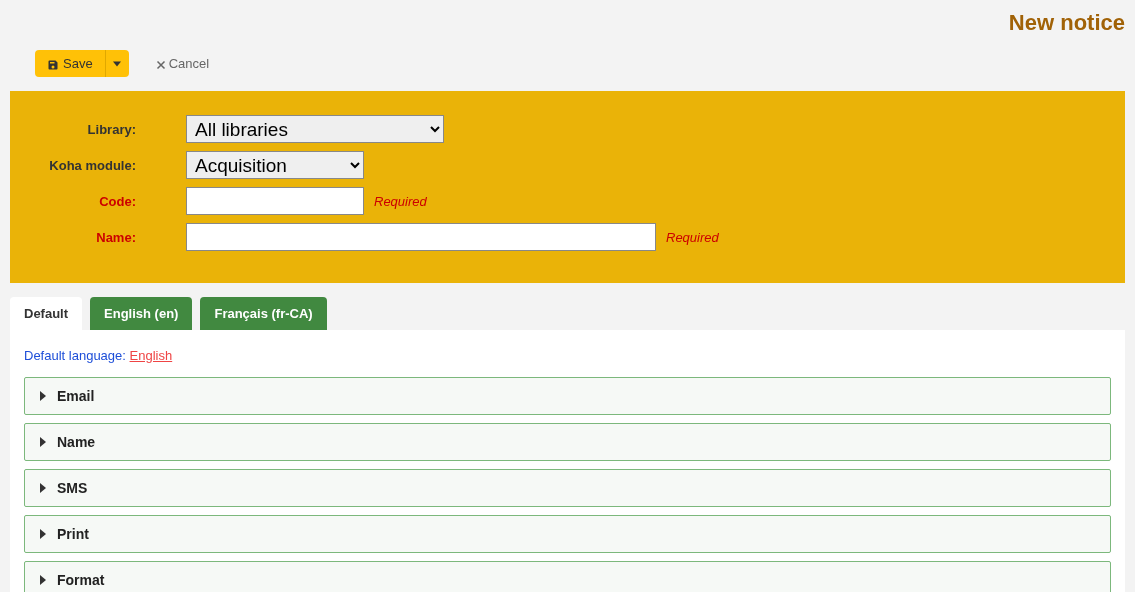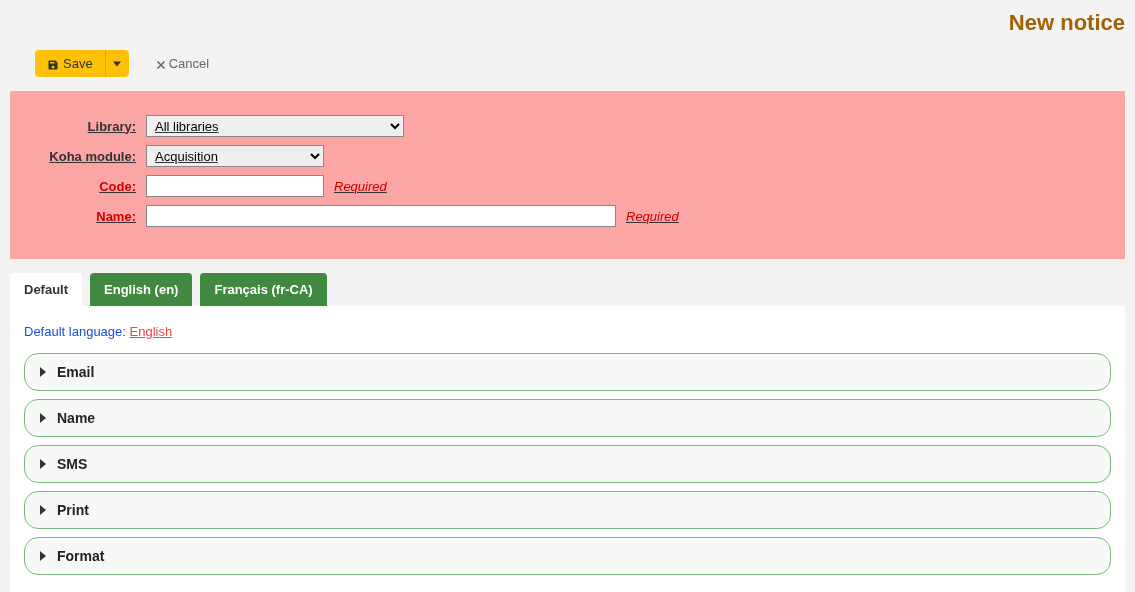--- a/index.html
+++ b/index.html
@@ -63,43 +63,43 @@
 .icon-save, .icon-close, .icon-caret-down, .icon-caret-right {
   display: inline-block;
 }
 .icon-save svg, .icon-close svg {
   width: 12px; height: 12px; vertical-align: middle;
 }
 .icon-caret-down svg { width: 8px; height: 8px; }
 .icon-caret-right svg { width: 8px; height: 10px; }
 
 .panel {
-  background: #fca5a5;
+  background: #eab308;
   padding: 24px 28px;
   margin-bottom: 14px;
-  text-decoration: underline;
 }
 .form-row {
   display: flex;
   align-items: center;
   margin-bottom: 8px;
 }
 .form-label {
   width: 108px;
   text-align: right;
   font-weight: bold;
   padding-right: 10px;
 }
 .form-label.required { color: #c00; }
 .form-row select, .form-row input[type=text] {
-  font-size: 13px;
+  font-size: 19px;
   padding: 2px 4px;
   border: 1px solid #888;
   background: #fff;
-  height: 22px;
+  height: 28px;
+  margin-left: 40px;
 }
 .form-row select { background: #efefef; }
 .select-lg { width: 258px; }
 .select-md { width: 178px; }
 .input-md { width: 178px; }
 .input-lg { width: 470px; }
 .req-hint {
   color: #c00;
   font-style: italic;
   margin-left: 10px;
@@ -132,21 +132,21 @@
 .lang-line {
   margin-bottom: 14px;
   font-size: 13px;
 }
 .lang-line .lbl { color: #1d4ed8; }
 .lang-line .val { color: #ef4444; text-decoration: underline; }
 
 .accordion-item {
   border: 1px solid #7cb87c;
   background: #f6f9f6;
-  border-radius: 14px;
+  border-radius: 2px;
   margin-bottom: 8px;
 }
 .accordion-header {
   display: flex;
   align-items: center;
   padding: 10px 14px;
   gap: 10px;
   cursor: pointer;
 }
 .accordion-header .title {

